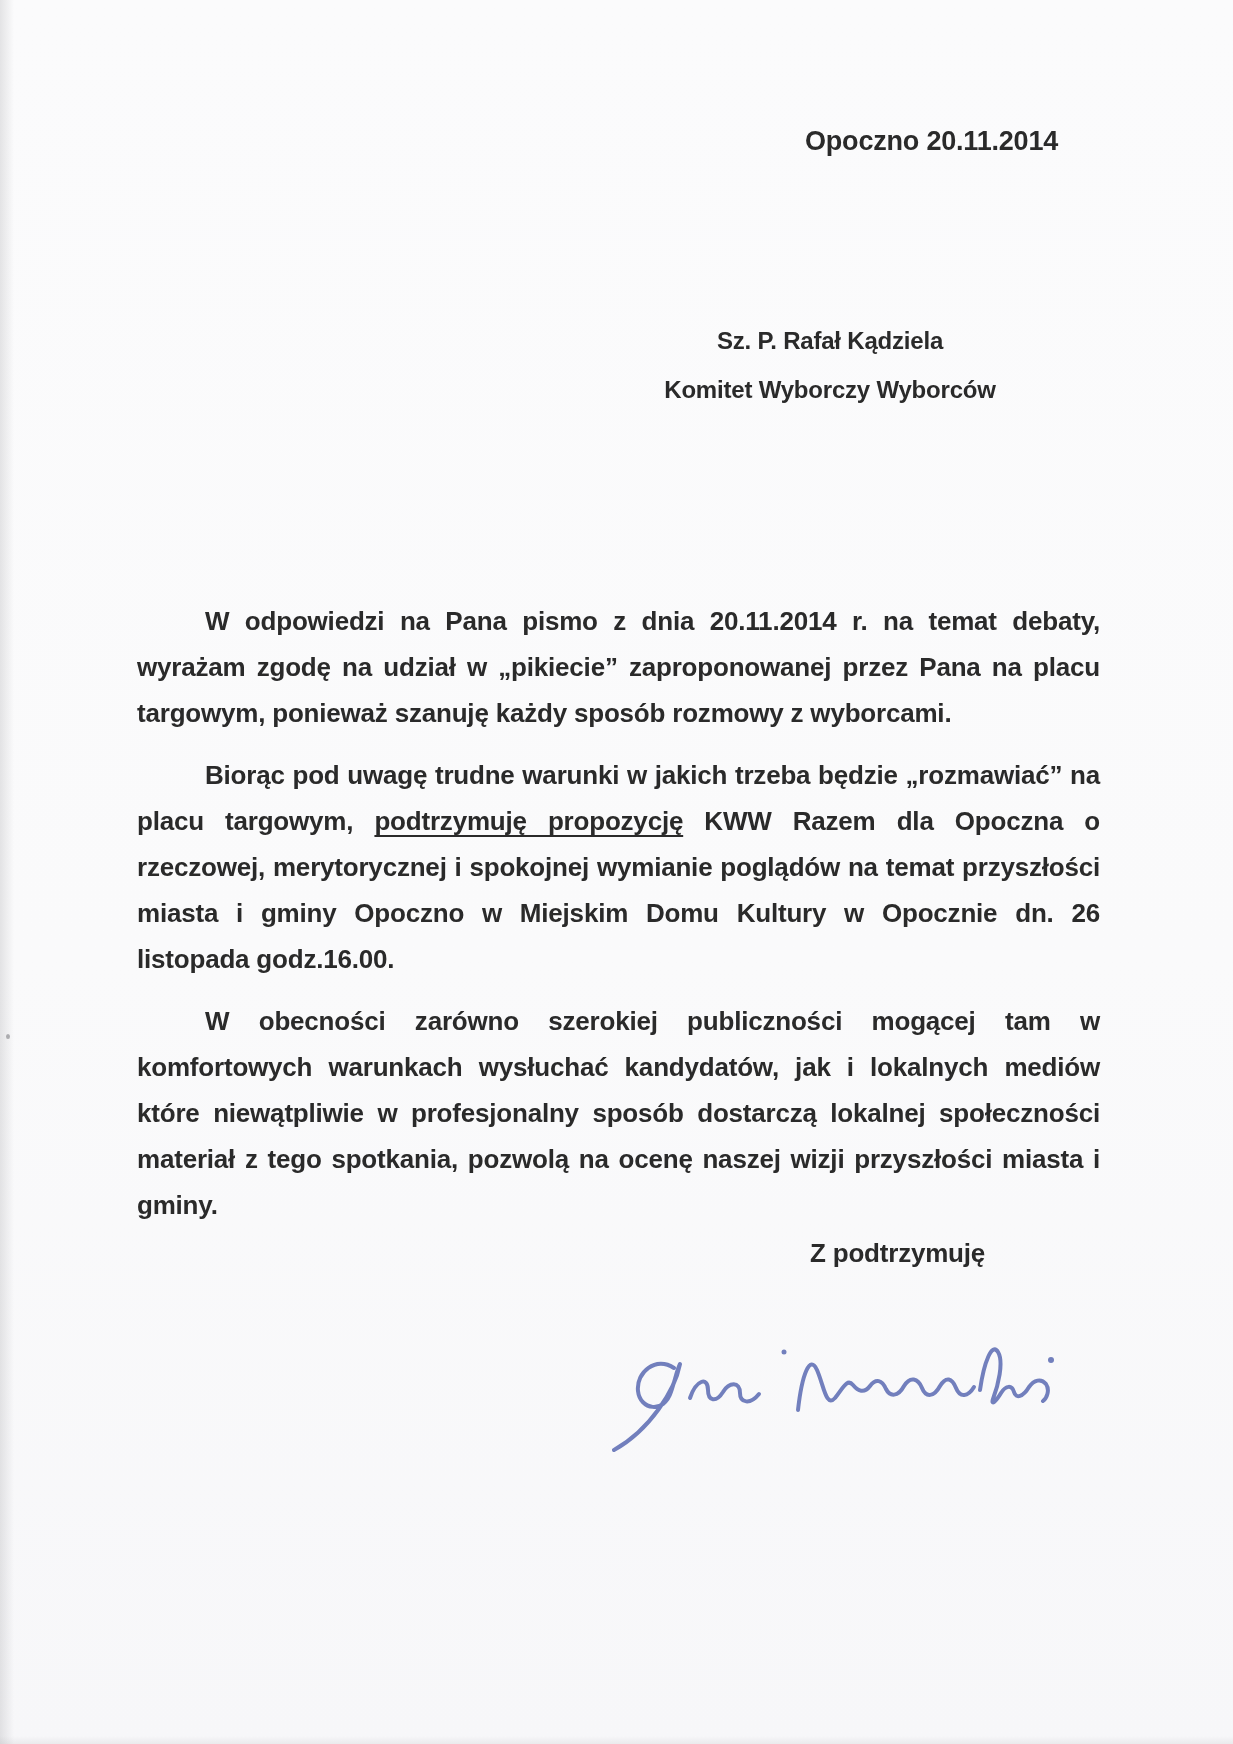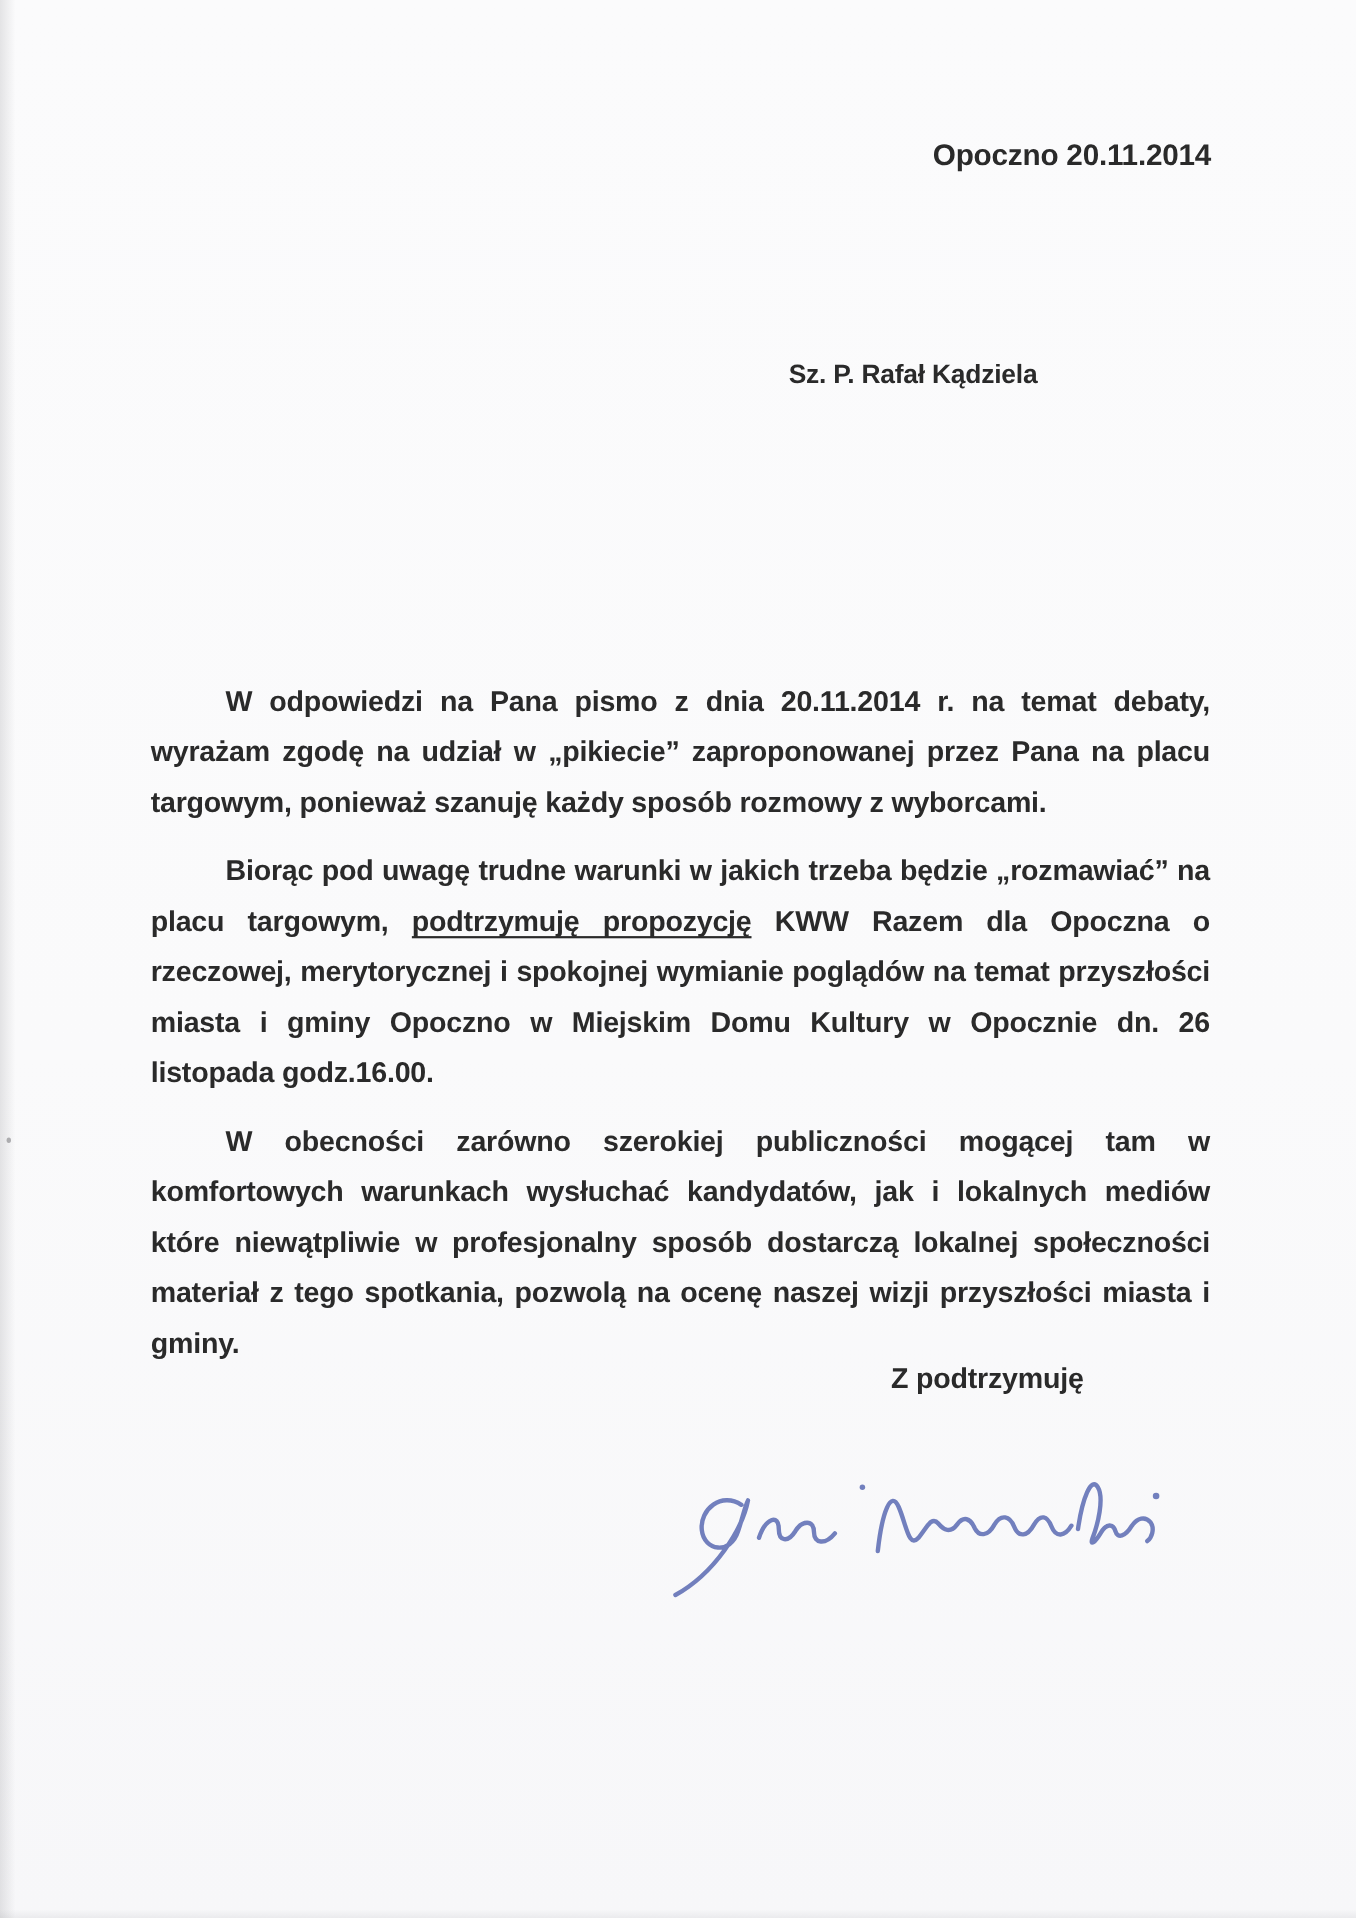--- a/index.html
+++ b/index.html
@@ -43,21 +43,20 @@
     border-radius: 50%;
   }
   .date-line {
     position: absolute;
     top: 126px;
     left: 805px;
     font-size: 27px;
     font-weight: 700;
     letter-spacing: -0.2px;
     white-space: nowrap;
-    margin-left: 43px;
   }
   .recipient {
     position: absolute;
     top: 316px;
     left: 655px;
     width: 350px;
     text-align: center;
     font-size: 24px;
     font-weight: 700;
     line-height: 49px;
@@ -68,21 +67,21 @@
     top: 598px;
     left: 137px;
     width: 963px;
     font-size: 26px;
     font-weight: 700;
     line-height: 46px;
     letter-spacing: -0.2px;
     text-align: justify;
   }
   .body-text p {
-    margin: 16px 0 16px 0;
+    margin: 0 0 16px 0;
     text-indent: 68px;
   }
   .underlined {
     text-decoration: underline;
     text-decoration-thickness: 2px;
     text-underline-offset: 5px;
   }
   .closing {
     position: absolute;
     top: 1238px;
@@ -106,20 +105,21 @@
 <div class="page">
 
   <div class="edge-left"></div>
   <div class="edge-bottom"></div>
   <div class="scan-dot"></div>
 
   <div class="date-line">Opoczno 20.11.2014</div>
 
   <div class="recipient">
     <div>Sz. P. Rafał Kądziela</div>
+    <div>Komitet Wyborczy Wyborców</div>
   </div>
 
   <div class="body-text">
     <p><span>W odpowiedzi na Pana pismo z dnia 20.11.2014 r. na temat debaty, wyrażam zgodę na udział w „pikiecie” zaproponowanej przez Pana na placu targowym, ponieważ szanuję każdy sposób rozmowy z wyborcami.</span></p>
     <p><span>Biorąc pod uwagę trudne warunki w jakich trzeba będzie „rozmawiać” na placu targowym, </span><span class="underlined">podtrzymuję propozycję</span><span> KWW Razem dla Opoczna o rzeczowej, merytorycznej i spokojnej wymianie poglądów na temat przyszłości miasta i gminy Opoczno w Miejskim Domu Kultury w Opocznie dn. 26 listopada godz.16.00.</span></p>
     <p><span>W obecności zarówno szerokiej publiczności mogącej tam w komfortowych warunkach wysłuchać kandydatów, jak i lokalnych mediów które niewątpliwie w profesjonalny sposób dostarczą lokalnej społeczności materiał z tego spotkania, pozwolą na ocenę naszej wizji przyszłości miasta i gminy.</span></p>
   </div>
 
   <div class="closing">Z podtrzymuję</div>
 

